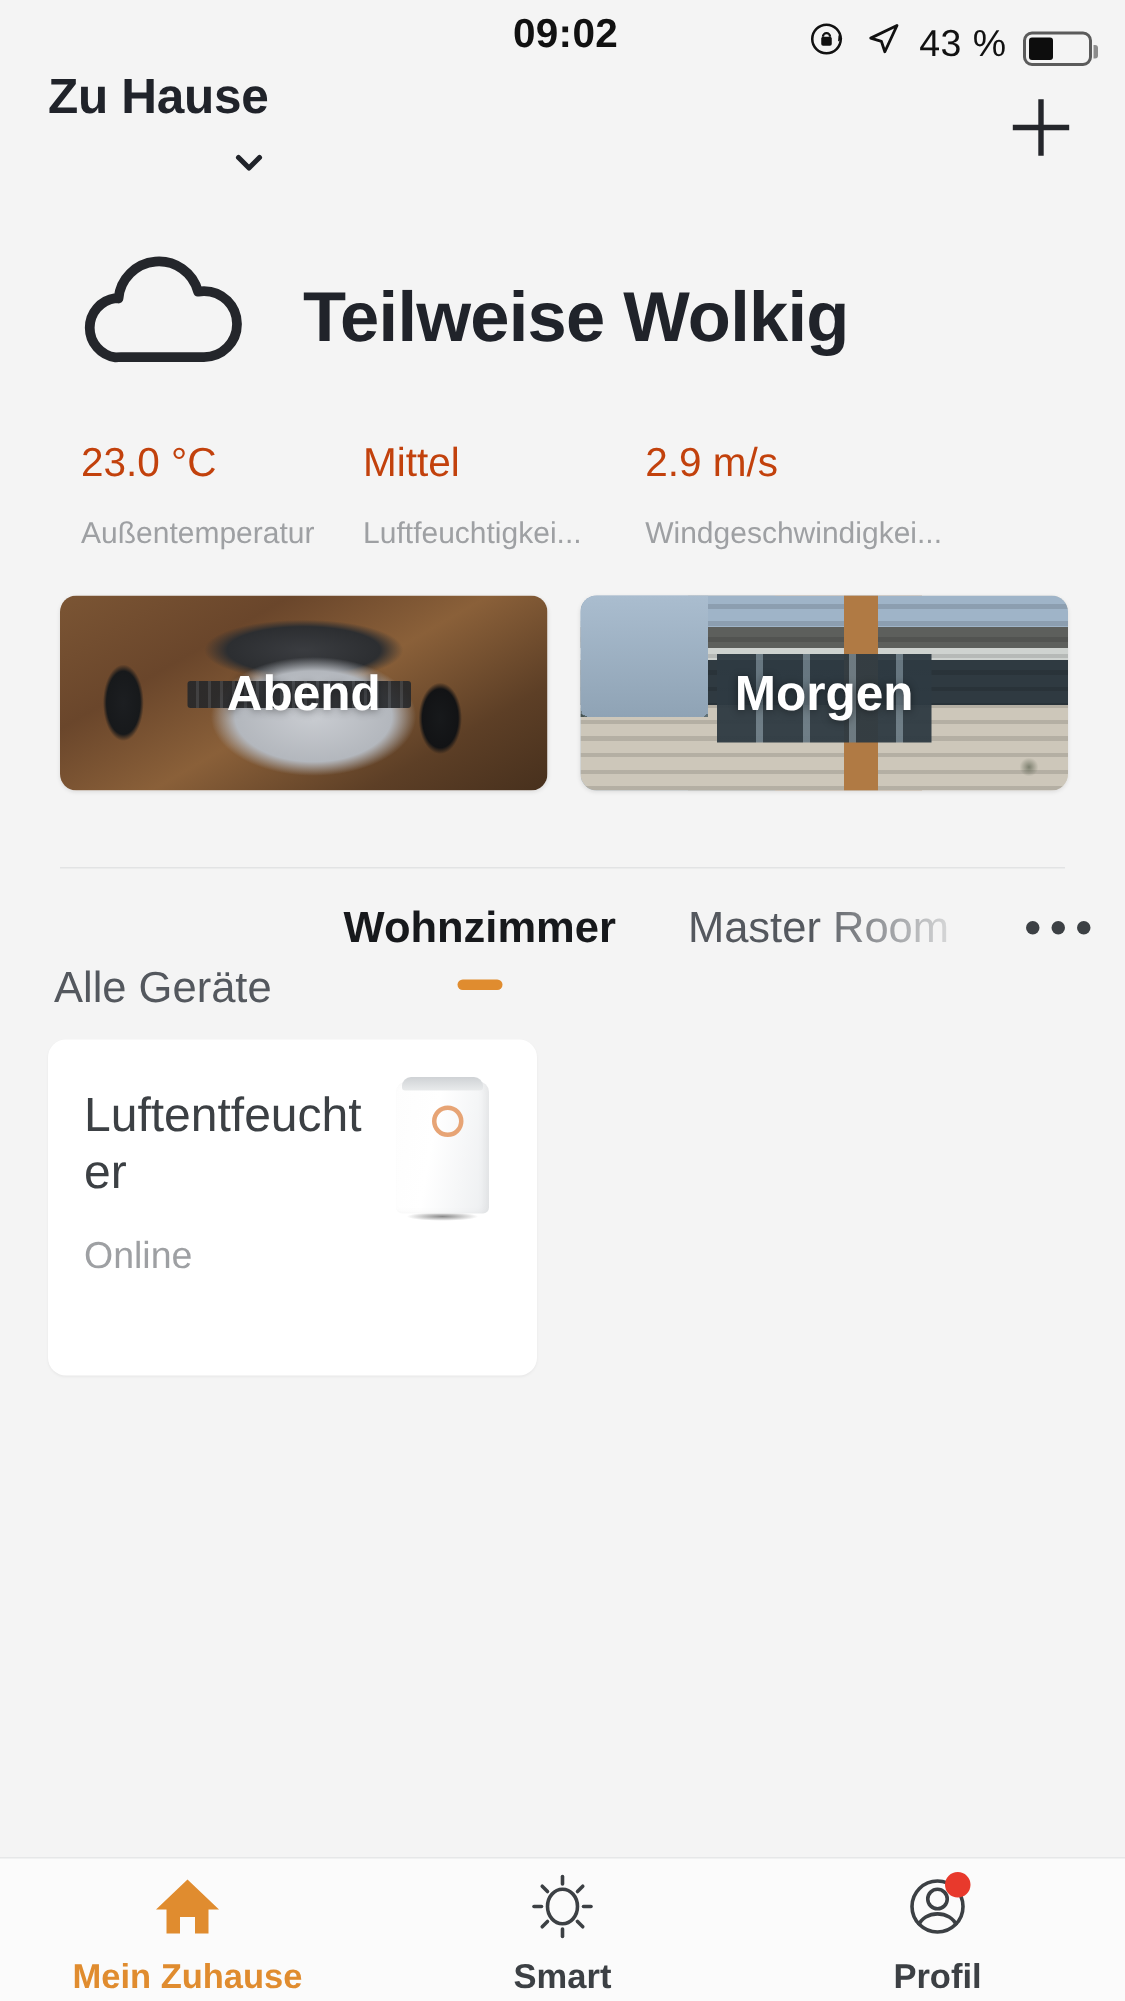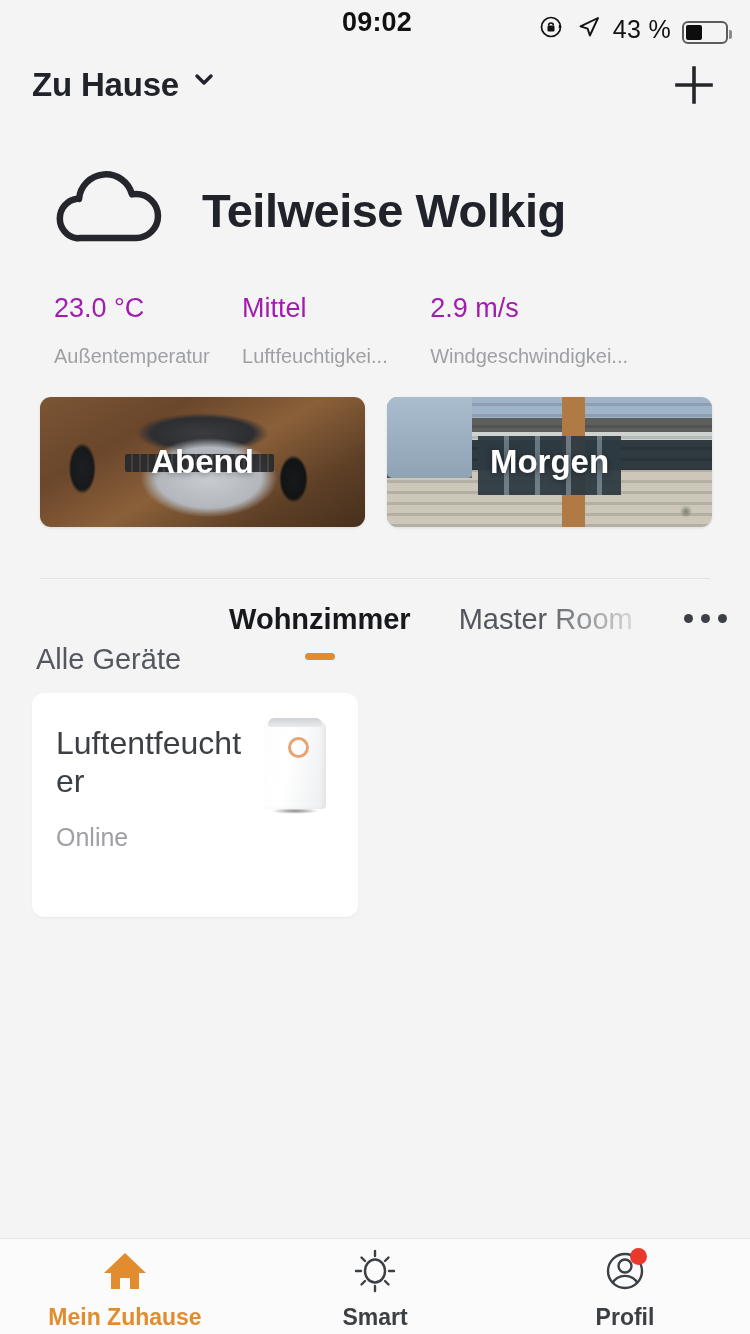--- a/index.html
+++ b/index.html
@@ -37,38 +37,38 @@
   }
   .battery-fill { height:100%; background:#0d0d0d; border-radius:2px; }
 
   
   .header {
     position:absolute; top:44px; left:0; width:750px; height:82px;
     display:flex; align-items:center; justify-content:space-between;
     padding:0 28px 0 32px;
   }
   .home-name {
-    display:flex; align-items:flex-start; gap:12px; cursor:pointer;
+    display:flex; align-items:flex-end; gap:12px; cursor:pointer;flex-direction:column;
   }
   .home-name-text { font-size:33px; font-weight:700; color:#20232a; letter-spacing:-0.2px; }
   .plus-btn { width:56px; height:56px; display:flex; align-items:center; justify-content:center; cursor:pointer; }
 
   
   .weather { position:absolute; top:160px; left:0; width:628px; }
   .weather-main {
     display:flex; align-items:center; gap:28px; padding-left:48px; height:100px;
   }
   .weather-title {
     font-size:47px; font-weight:700; color:#20232a; letter-spacing:-0.5px;
   }
   .weather-stats {
     display:flex; padding-left:54px; margin-top:32px;
   }
   .wstat { width:228px; }
-  .wstat-value { font-size:27px; color:#a21caf; line-height:1.25; white-space:nowrap; }
+  .wstat-value { font-size:27px; color:#c2410c; line-height:1.25; white-space:nowrap; }
   .wstat-label {
     font-size:20px; color:#9ea0a3; line-height:1.45; margin-top:16px;
     white-space:nowrap; overflow:hidden; text-overflow:ellipsis; max-width:210px;
   }
 
   
   .scenes {
     position:absolute; top:397px; left:40px; width:672px; height:122px;
     display:flex; gap:22px;
   }

